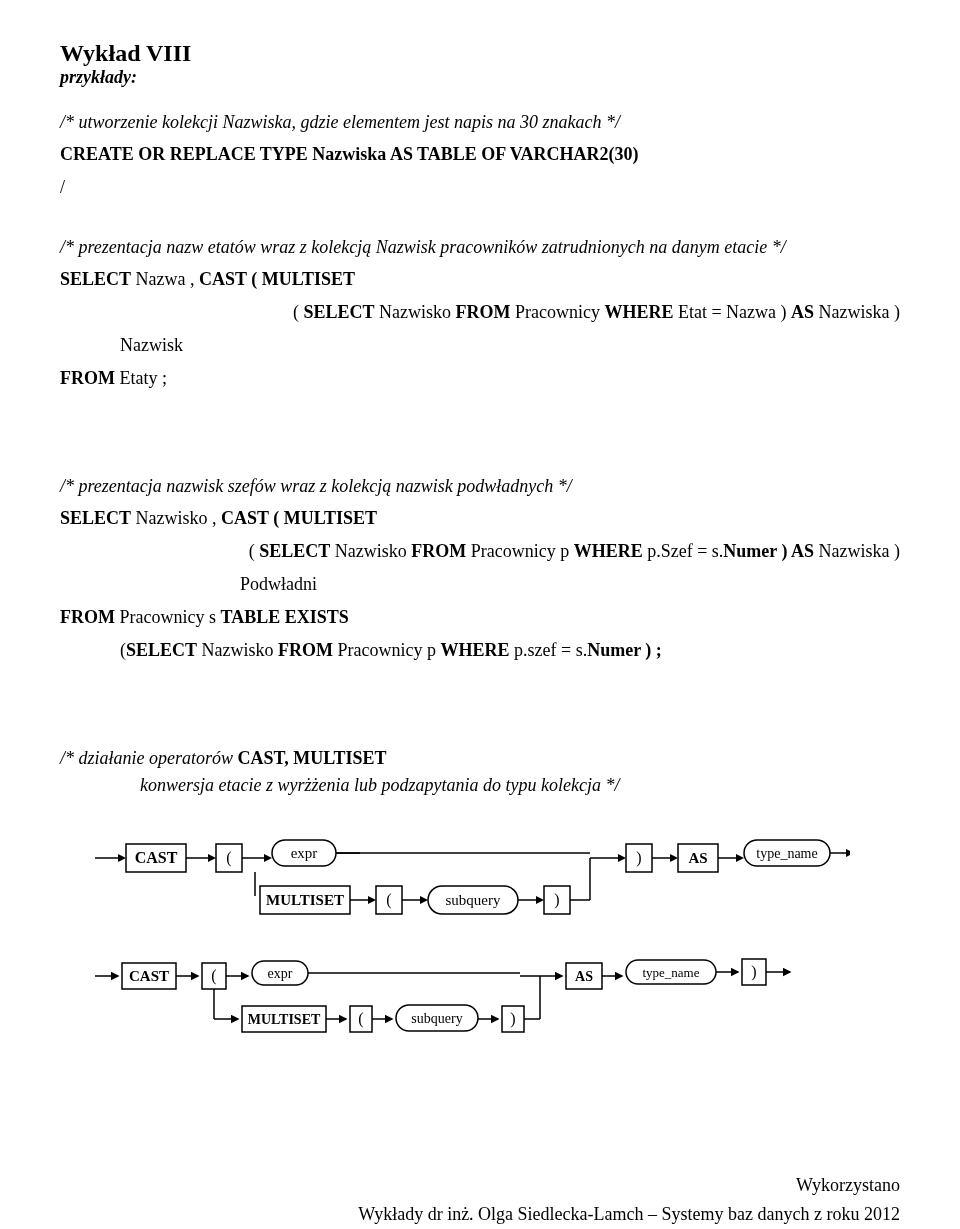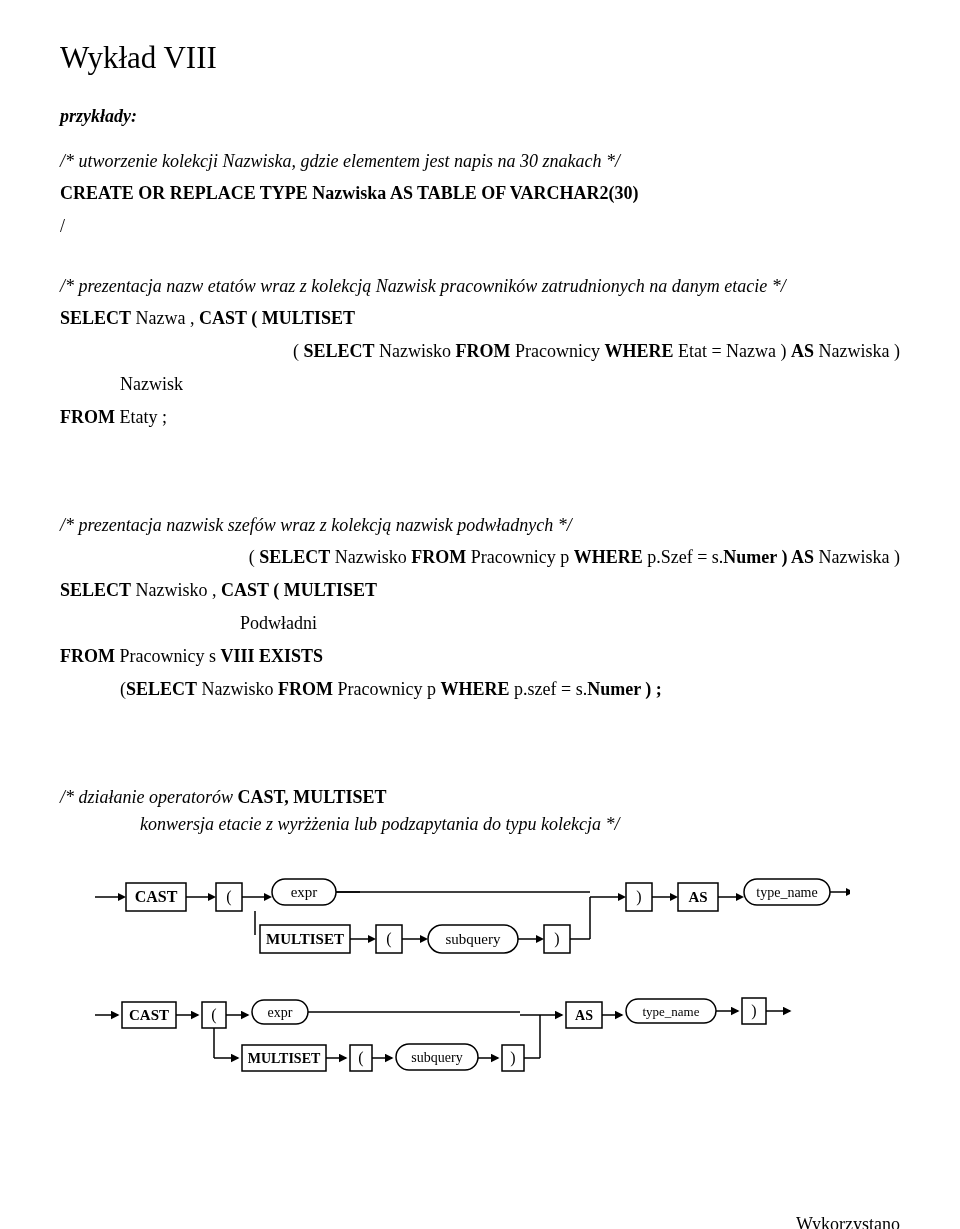--- a/index.html
+++ b/index.html
@@ -6,23 +6,22 @@
     body {
       background: #fff;
       font-family: 'Times New Roman', Times, serif;
       font-size: 18px;
       color: #000;
       padding: 40px 60px;
       width: 960px;
       min-height: 1229px;
     }
     h1 {
-      font-size: 31px;
-      font-weight: normal;
-      margin-bottom: 30px;
+      font-size: 24px;
+      font-weight: bold;
     }
     .section {
       margin-bottom: 24px;
     }
     .comment {
       font-style: italic;
       margin-bottom: 8px;
       display: block;
     }
     .code-block {
@@ -100,34 +99,34 @@
     <span class="kw">FROM</span> Etaty ;
   </div>
 </div>
 
 <div class="spacer"></div>
 <div class="spacer"></div>
 
 <div class="section">
   <span class="comment">/* prezentacja nazwisk szefów wraz z kolekcją nazwisk podwładnych */</span>
 
+  <div class="code-block">
+    <span class="kw">SELECT</span> Nazwisko , <span class="kw">CAST ( MULTISET</span>
+  </div>
+
   <div class="code-block indent2">
     ( <span class="kw">SELECT</span> Nazwisko <span class="kw">FROM</span> Pracownicy p <span class="kw">WHERE</span> p.Szef = s.<span class="kw">Numer ) AS</span> Nazwiska )
   </div>
 
-  <div class="code-block">
-    <span class="kw">SELECT</span> Nazwisko , <span class="kw">CAST ( MULTISET</span>
-  </div>
-
   <div class="code-block indent3">
     Podwładni
   </div>
 
   <div class="code-block">
-    <span class="kw">FROM</span> Pracownicy s <span class="kw">VIII EXISTS</span>
+    <span class="kw">FROM</span> Pracownicy s <span class="kw">TABLE EXISTS</span>
   </div>
 
   <div class="code-block indent1">
     (<span class="kw">SELECT</span> Nazwisko <span class="kw">FROM</span> Pracownicy p <span class="kw">WHERE</span> p.szef = s.<span class="kw">Numer ) ;</span>
   </div>
 </div>
 
 <div class="spacer"></div>
 <div class="spacer"></div>
 

